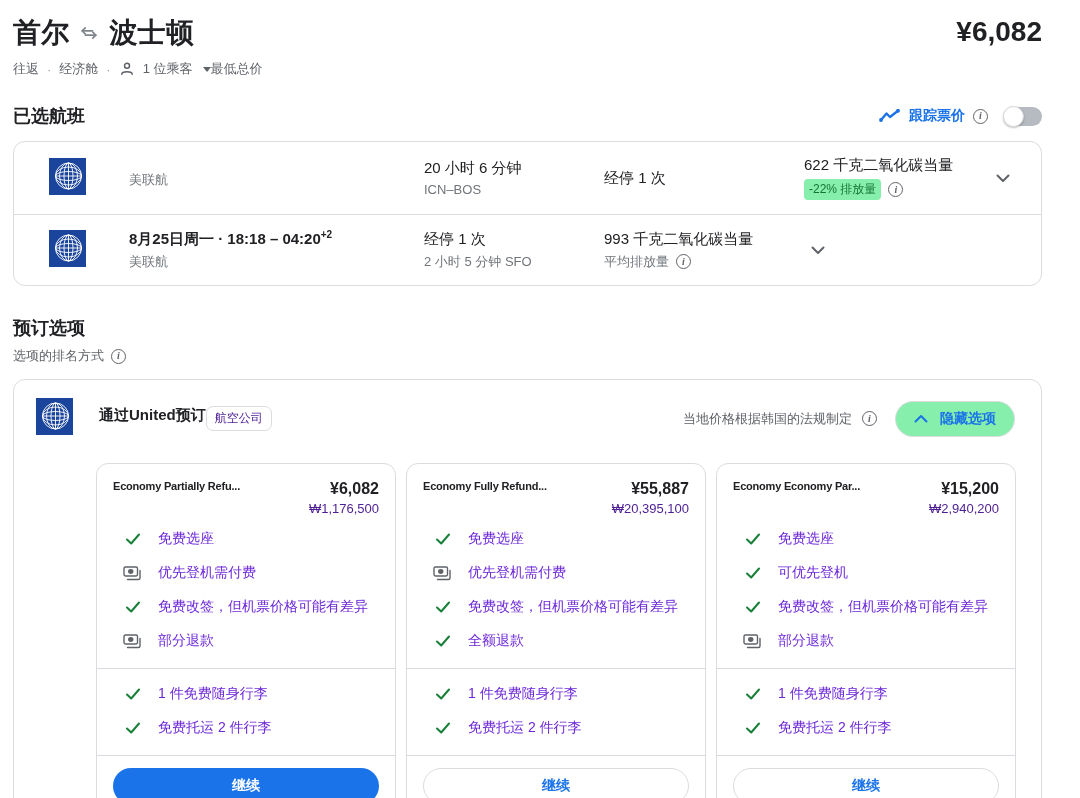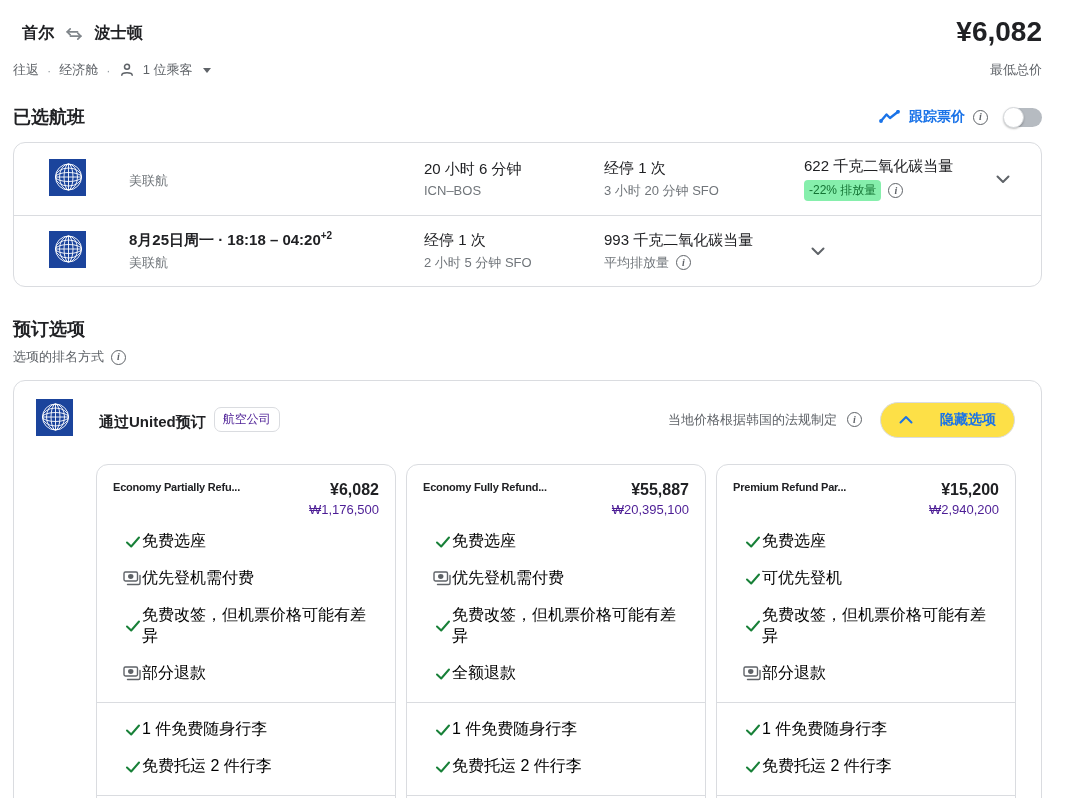--- a/index.html
+++ b/index.html
@@ -6,24 +6,24 @@
   html,body { margin:0; padding:0; }
   body {
     width:1080px; height:798px; overflow:hidden;
     background:#fff; color:#202124;
     font-family:"Liberation Sans", sans-serif;
   }
   .page { padding:14px 38px 0 13px; }
 
   
   .header-top { display:flex; justify-content:space-between; align-items:flex-start; }
-  .route-title { display:flex; align-items:center; gap:8px; font-size:16px; font-weight:700; margin:9px; letter-spacing:.2px; }
+  .route-title { display:flex; align-items:center; gap:8px; font-size:28px; font-weight:700; margin:0; letter-spacing:.2px; }
   .swap-ic { display:inline-flex; margin:0 2px; }
   .total-price { font-size:28px; font-weight:700; padding-top:2px; }
-  .header-sub { display:flex; justify-content:space-between; align-items:center; margin-top:8px; }
+  .header-sub { display:flex; align-items:center; margin-top:8px; }
   .crumbs { display:flex; align-items:center; gap:8px; font-size:13px; color:#5f6368; }
   .crumbs .sep { color:#9aa0a6; }
   .caret-down { width:0; height:0; border-left:4px solid transparent; border-right:4px solid transparent; border-top:5px solid #5f6368; margin-left:2px; }
   .price-caption { font-size:13px; color:#5f6368; }
 
   
   .sect-head { display:flex; justify-content:space-between; align-items:center; margin-top:26px; }
   h2.sect-title { font-size:18px; font-weight:700; margin:0; }
   .track { display:flex; align-items:center; gap:8px; }
   .track-label { color:#1a73e8; font-size:14px; font-weight:700; }
@@ -44,38 +44,38 @@
   .em-badge { background:#86efac; color:#137333; font-size:12px; padding:2px 5px; border-radius:4px; }
   .em-plain { color:#70757a; font-size:13px; }
   sup.arr-off { font-size:10px; font-weight:700; }
   .chev-btn { display:flex; align-items:center; justify-content:center; width:28px; height:28px; cursor:pointer; }
 
   
   .book-sub { display:flex; align-items:center; gap:7px; font-size:13px; color:#5f6368; margin-top:7px; }
   .booking-card { margin-top:14px; border:1px solid #dadce0; border-radius:12px; padding:18px 26px 40px 22px; background:#fff; }
   .book-head { display:flex; justify-content:space-between; align-items:center; }
   .book-head-left { display:flex; align-items:center; gap:26px; }
-  .provider-wrap { display:flex; align-items:flex-end; gap:8px; }
+  .provider-wrap { display:flex; align-items:flex-start; gap:0; }
   .provider-title { font-size:15px; font-weight:700; }
   .provider-badge { font-size:12px; color:#4c1d95; border:1px solid #dadce0; border-radius:7px; padding:3px 8px; }
   .book-head-right { display:flex; align-items:center; gap:10px; }
   .local-note { font-size:13px; color:#5f6368; }
-  .hide-btn { display:flex; align-items:center; gap:27px; border:1px solid #dadce0; border-radius:18px;
-              padding:8px 18px; margin-left:8px; background:#fde047; cursor:pointer; }
+  .hide-btn { display:flex; align-items:center; gap:12px; border:1px solid #dadce0; border-radius:18px;
+              padding:8px 18px; margin-left:8px; background:#86efac; cursor:pointer; }
   .hide-btn span { color:#1a73e8; font-size:14px; font-weight:700; }
 
   .fares { display:flex; gap:10px; margin-left:60px; margin-top:24px; }
   .fare-card { width:300px; flex:none; border:1px solid #dadce0; border-radius:12px; display:flex; flex-direction:column; background:#fff; }
   .fare-head { display:flex; justify-content:space-between; padding:16px 16px 0 16px; }
   .fare-name { font-size:11px; font-weight:700; white-space:nowrap; overflow:hidden; max-width:195px; letter-spacing:-.2px; }
   .fare-price-w { text-align:right; flex:none; }
   .fare-price { font-size:16px; font-weight:700; }
   .fare-price-local { font-size:13px; color:#4c1d95; margin-top:3px; }
   .feat-list { padding:6px 16px 10px 16px; }
-  .feat { display:flex; align-items:center; padding:8px 0 8px 10px; font-size:16px; color:#000000; }
+  .feat { display:flex; align-items:center; gap:16px; padding:8px 0 8px 10px; font-size:14px; color:#6d28d9; }
   .feat .ic { width:19px; display:inline-flex; justify-content:center; flex:none; }
   .hr { border-top:1px solid #dadce0; }
   .bag-list { padding:8px 16px 10px 16px; }
   .btn-wrap { padding:10px 16px 16px 16px; margin-top:2px; }
   .cont-btn { width:100%; height:36px; border-radius:18px; font-size:14px; font-weight:700; cursor:pointer;
               font-family:"Liberation Sans", sans-serif; }
   .cont-btn.primary { background:#1a73e8; border:none; color:#fff; }
   .cont-btn.outline { background:#fff; border:1px solid #dadce0; color:#1a73e8; }
 </style>
 </head>
@@ -171,21 +171,20 @@
       </span>
       <div>
         <div class="cell-sub">美联航</div>
       </div>
       <div>
         <div class="cell-main">20 小时 6 分钟</div>
         <div class="cell-sub">ICN–BOS</div>
       </div>
       <div>
         <div class="cell-main">经停 1 次</div>
-        <div class="cell-sub">3 小时 20 分钟 SFO</div>
       </div>
       <div>
         <div class="cell-main">622 千克二氧化碳当量</div>
         <div class="em-note">
           <span class="em-badge">-22% 排放量</span>
           <span class="info-ic">i</span>
         </div>
       </div>
       <div class="chev-btn">
         <svg width="14" height="9" viewBox="0 0 14 9">
@@ -387,21 +386,21 @@
             </div>
         </div>
         <div class="hr"></div>
         <div class="btn-wrap">
           <button class="cont-btn outline">继续</button>
         </div>
       </div>
 
       <div class="fare-card">
         <div class="fare-head">
-          <div class="fare-name">Premium Refund Par...</div>
+          <div class="fare-name">Economy Economy Par...</div>
           <div class="fare-price-w">
             <div class="fare-price">¥15,200</div>
             <div class="fare-price-local">₩2,940,200</div>
           </div>
         </div>
         <div class="feat-list">
           <div class="feat">
               <span class="ic">
                 <svg width="16" height="14" viewBox="0 0 16 14">
                   <use href="#check-mark"></use>

